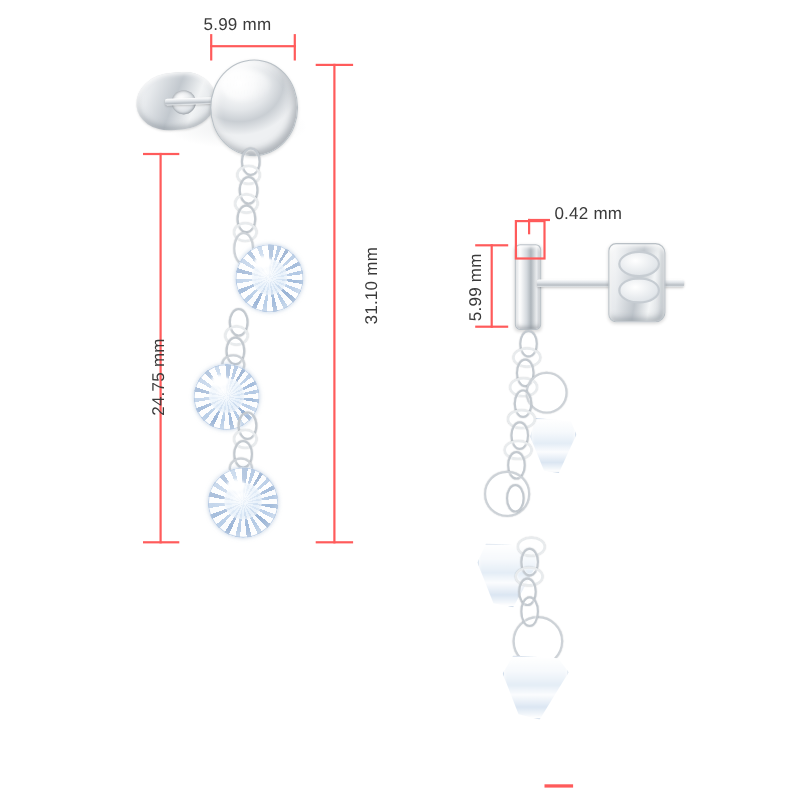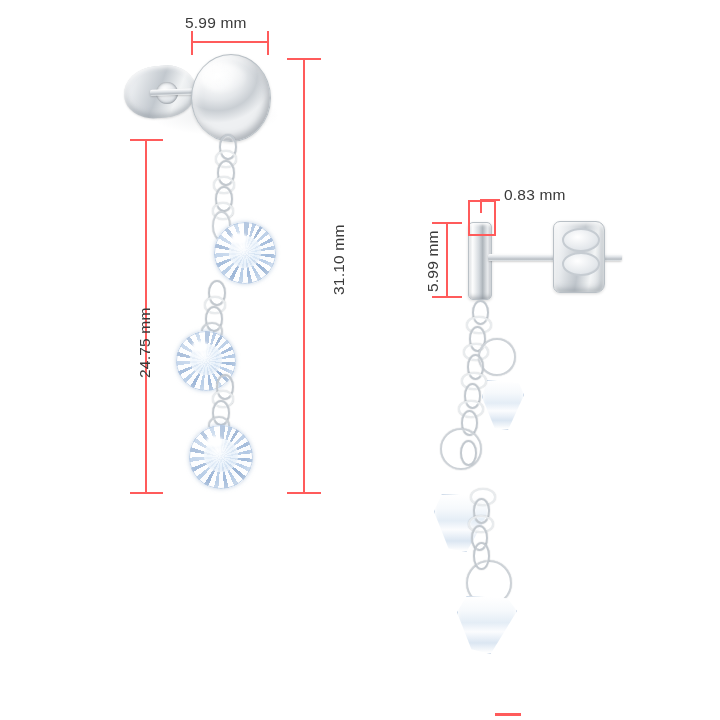--- a/index.html
+++ b/index.html
@@ -212,21 +212,21 @@
   <div class="dim-label vert" style="left:330px;top:295px;">31.10 mm</div>
 
   <div class="dim-line" style="left:145px;top:139px;width:2px;height:355px;"></div>
   <div class="dim-line" style="left:130px;top:139px;width:33px;height:2px;"></div>
   <div class="dim-line" style="left:130px;top:492px;width:33px;height:2px;"></div>
   <div class="dim-label vert" style="left:136px;top:378px;">24.75 mm</div>
 
   <div class="dim-rect" style="left:468px;top:200px;width:24px;height:32px;"></div>
   <div class="dim-line" style="left:480px;top:199px;width:2px;height:14px;"></div>
   <div class="dim-line" style="left:480px;top:199px;width:20px;height:2px;"></div>
-  <div class="dim-label" style="left:504px;top:186px;">0.83 mm</div>
+  <div class="dim-label" style="left:504px;top:186px;">0.42 mm</div>
 
   <div class="dim-line" style="left:446px;top:222px;width:2px;height:76px;"></div>
   <div class="dim-line" style="left:432px;top:222px;width:30px;height:2px;"></div>
   <div class="dim-line" style="left:432px;top:296px;width:30px;height:2px;"></div>
   <div class="dim-label vert" style="left:424px;top:292px;">5.99 mm</div>
 
   <div class="dim-line" style="left:495px;top:713px;width:26px;height:3px;"></div>
 
 </div>
 

